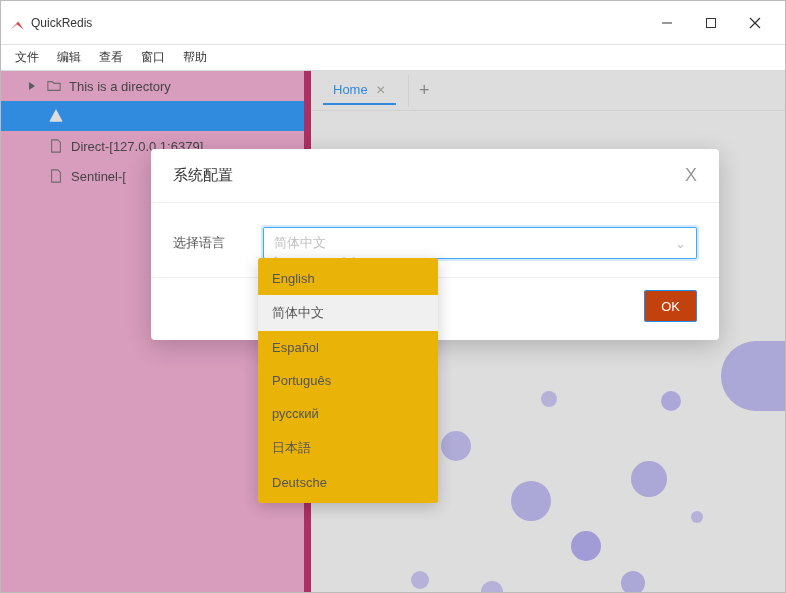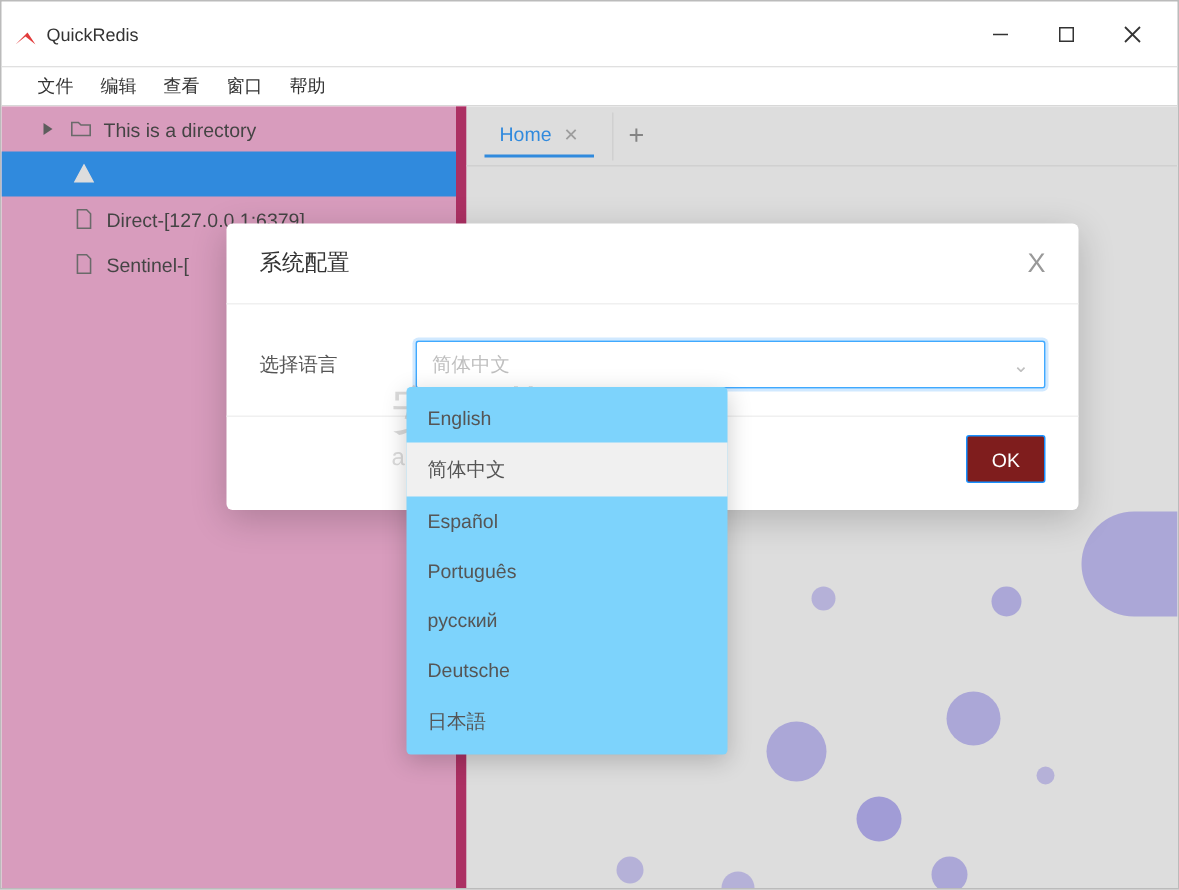--- a/index.html
+++ b/index.html
@@ -5,21 +5,21 @@
   * { box-sizing: border-box; margin: 0; padding: 0; font-family: "Microsoft YaHei", "Segoe UI", Arial, sans-serif; }
   body { background: #e8e8e8; width: 786px; height: 593px; overflow: hidden; position: relative; border: 1px solid #bbb; }
   
   .titlebar { height: 44px; background: #fff; display: flex; align-items: center; padding: 0 8px; border-bottom: 1px solid #e0e0e0; }
   .titlebar .logo { width: 16px; height: 16px; margin-right: 6px; }
   .titlebar .title { font-size: 12px; color: #333; flex: 1; }
   .win-controls { display: flex; gap: 0; }
   .win-btn { width: 44px; height: 28px; display: flex; align-items: center; justify-content: center; background: transparent; border: none; font-size: 13px; color: #333; }
   .win-btn svg { width: 12px; height: 12px; }
 
-  .menubar { height: 26px; background: #fff; display: flex; align-items: center; padding: 0 16px; gap: 2px; border-bottom: 1px solid #d8d8d8; }
+  .menubar { height: 26px; background: #fff; display: flex; align-items: center; padding: 0 6px; gap: 2px; border-bottom: 1px solid #d8d8d8; }
   .menubar .mi { padding: 2px 8px; font-size: 12px; color: #333; }
 
   .content { display: flex; height: calc(100% - 58px); background: #fff; position: relative; }
   .overlay-dim { position: absolute; inset: 0; background: rgba(120,120,120,0.25); pointer-events: none; z-index: 5; }
 
   .sidebar { width: 310px; border-right: 7px solid #be185d; background: #f9a8d4; }
   .tree-row { display: flex; align-items: center; height: 30px; font-size: 13px; padding-left: 24px; gap: 8px; color: #333; }
   .tree-row.nested { padding-left: 48px; }
   .tree-row .ic { width: 14px; height: 14px; display:inline-flex; align-items:center; justify-content:center;}
   .tree-row .caret svg{ width:8px;height:8px;}
@@ -32,30 +32,30 @@
   .tab .tclose { color: #aaa; font-size: 12px; }
   .add-tab { width: 32px; height: 32px; display:flex; align-items:center; justify-content:center; color:#888; font-size:18px; border-left:1px solid #eee; margin-left:4px; }
 
   .bubbles { position: absolute; inset: 40px 0 0 0; overflow:hidden;}
   .bubbles .b { position:absolute; border-radius:50%; background:#7a6ff0; opacity:.5;}
   
   .modal { position: absolute; left: 150px; top: 148px; width: 568px; background: #fff; border-radius: 4px; box-shadow: 0 6px 24px rgba(0,0,0,.2); z-index: 20; }
   .modal-head { display:flex; align-items:center; justify-content:space-between; padding: 16px 22px; border-bottom: 1px solid #f0f0f0;}
   .modal-head .mt { font-size: 15px; color: #333; }
   .modal-head .mx { color:#999; font-size:18px; }
-  .modal-body { padding: 24px 22px 18px; display:flex; align-items:center; gap:44px; }
+  .modal-body { padding: 24px 22px 18px; display:flex; align-items:center; gap:30px; }
   .modal-body .lbl { font-size: 13px; color:#555; width:60px;}
   .sel { position: relative; flex:1; }
   .sel-box { border: 1px solid #40a9ff; height:32px; display:flex; align-items:center; justify-content:space-between; padding:0 10px; font-size:13px; color:#bfbfbf; box-shadow: 0 0 0 2px rgba(24,144,255,.2); border-radius:2px;}
   .sel-box .chev{ color:#bfbfbf;}
   .modal-foot { padding: 12px 22px 18px; display:flex; justify-content:flex-end; gap:10px; border-top:1px solid #f0f0f0;}
   .btn { height:32px; padding:0 16px; font-size:13px; border:1px solid #d9d9d9; background:#fff; border-radius:2px; color:#555;}
-  .btn.primary { background:#7f1d1d; border-color:#1890ff; color:#fff;}
-
-  .dropdown { position:absolute; left:270px; top:257px; width:214px; background:#7dd3fc; border-radius:3px; box-shadow:0 4px 16px rgba(0,0,0,.2); z-index:25; padding:4px 0;}
+  .btn.primary { background:#c2410c; border-color:#1890ff; color:#fff;}
+
+  .dropdown { position:absolute; left:257px; top:257px; width:180px; background:#eab308; border-radius:3px; box-shadow:0 4px 16px rgba(0,0,0,.2); z-index:25; padding:4px 0;}
   .dropdown .opt { padding:9px 14px; font-size:13px; color:#555;}
   .dropdown .opt.sel-opt { background:#f0f0f0; }
 
   .watermark { position:absolute; left:260px; top:250px; z-index:22; opacity:.35; font-size:34px; color:#999; letter-spacing:2px; pointer-events:none; display:flex; align-items:center; gap:8px;}
   .watermark .wm2{font-size:16px; letter-spacing:1px;}
 </style>
 </head>
 <body>
 
 <div class="titlebar">
@@ -181,22 +181,22 @@
     <button class="btn primary">OK</button>
   </div>
 </div>
 
 <div class="dropdown">
   <div class="opt">English</div>
   <div class="opt sel-opt">简体中文</div>
   <div class="opt">Español</div>
   <div class="opt">Português</div>
   <div class="opt">русский</div>
+  <div class="opt">日本語</div>
   <div class="opt">Deutsche</div>
-  <div class="opt">日本語</div>
 </div>
 
 <div class="watermark">
   <div>
     <div>安下载</div>
     <div class="wm2">anxz.com</div>
   </div>
 </div>
 
 </body></html>

